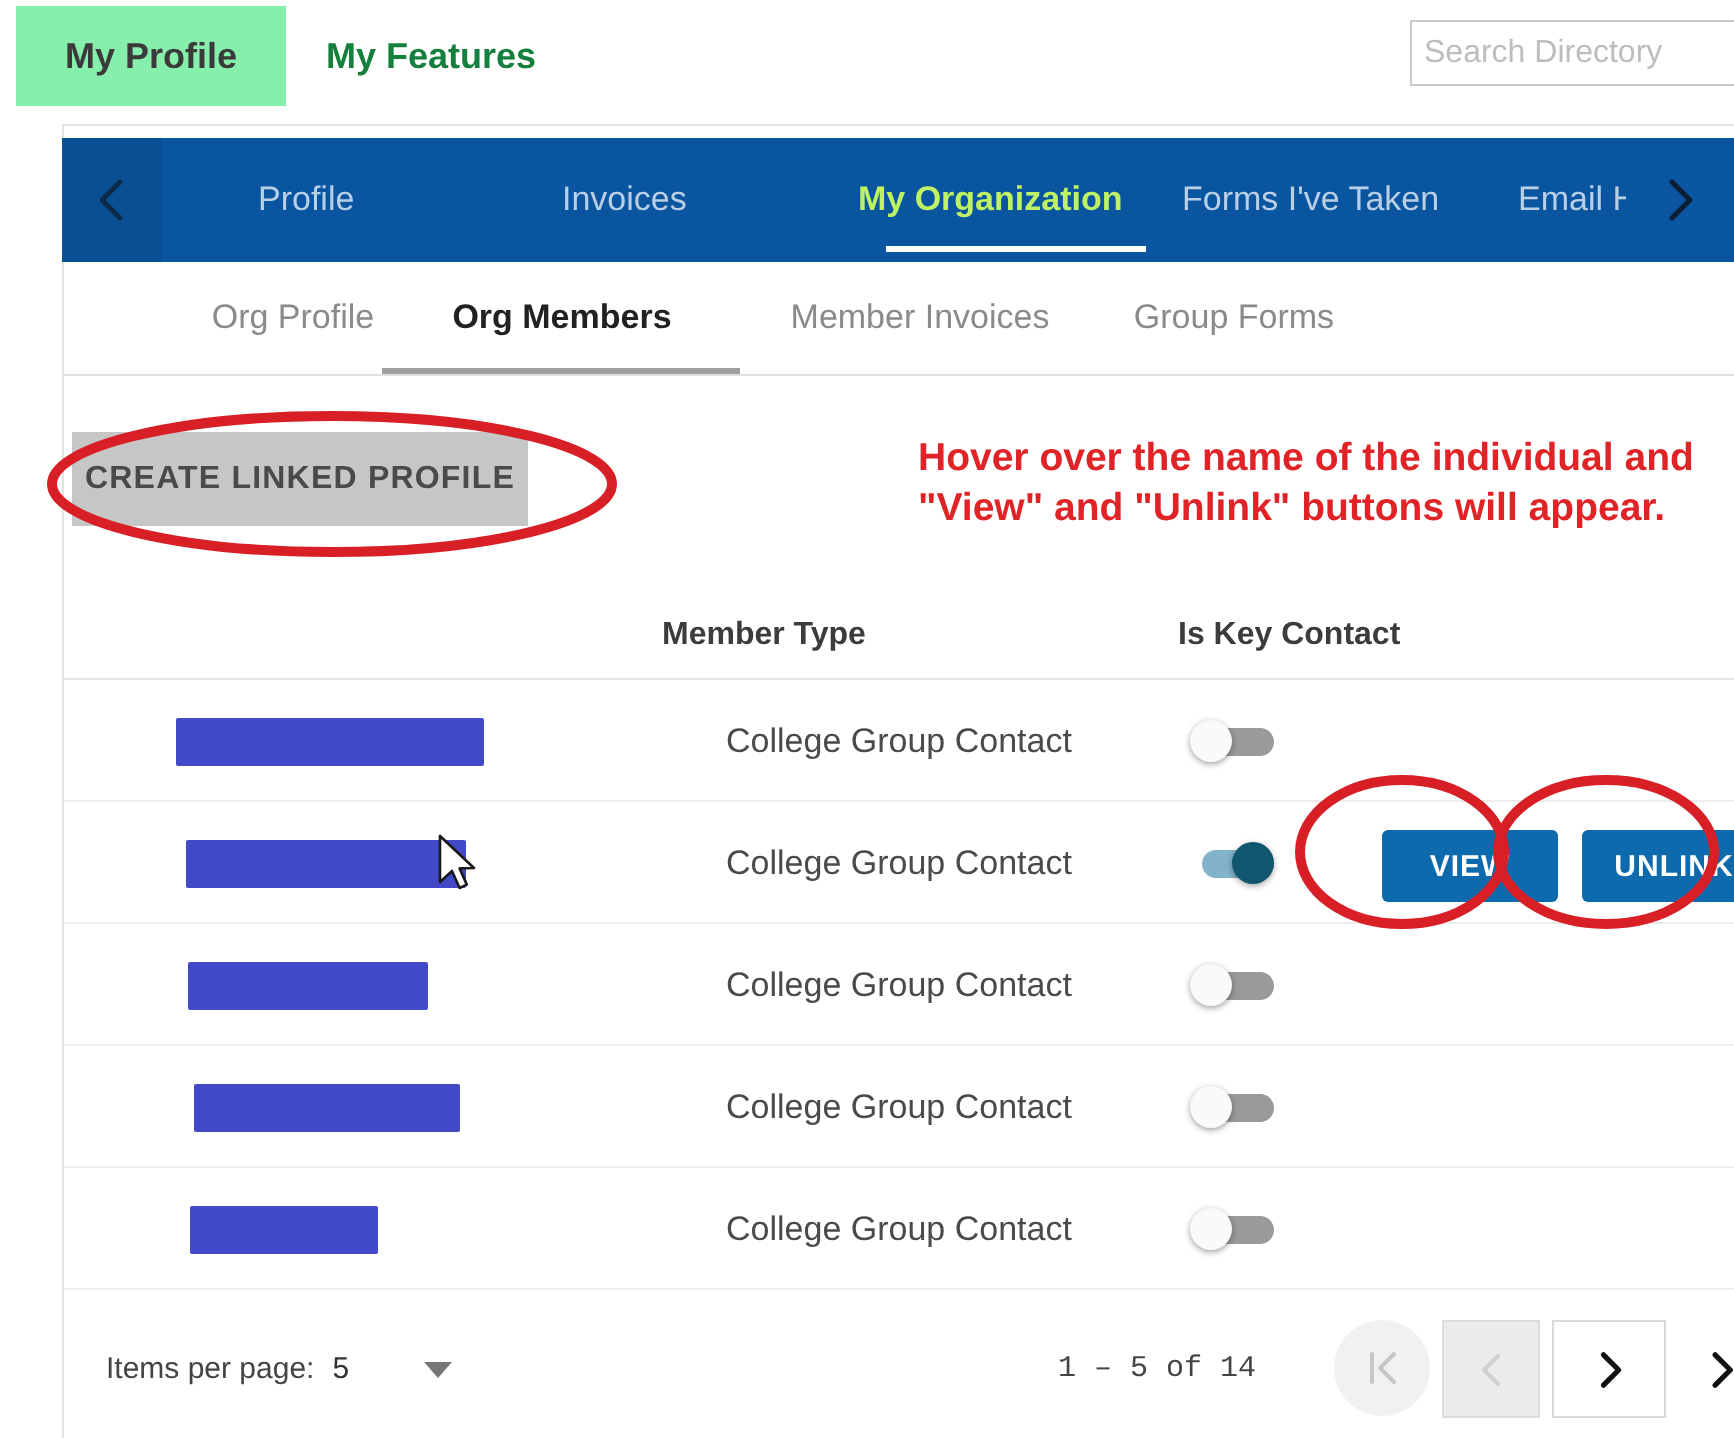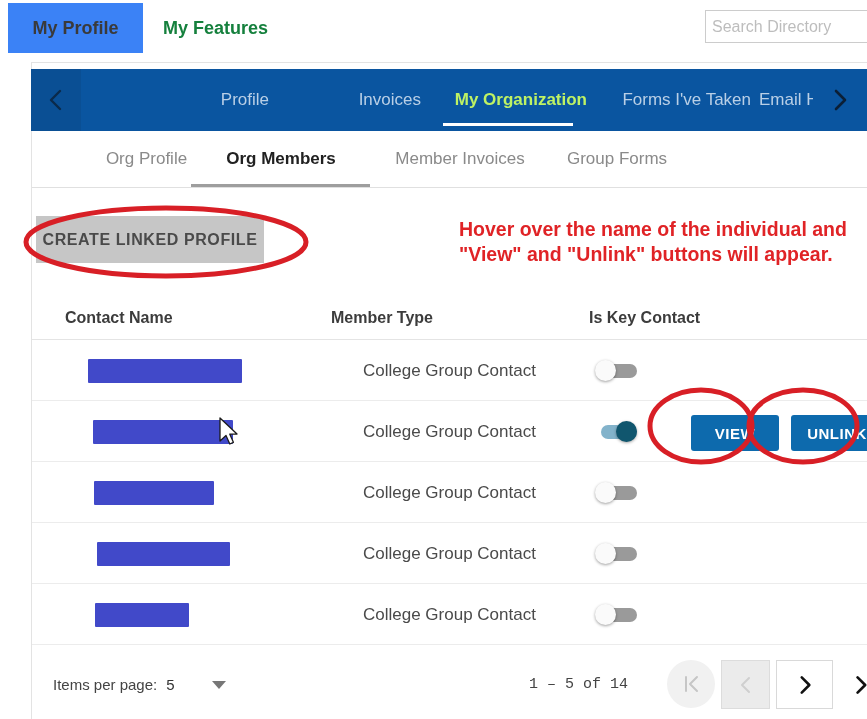--- a/index.html
+++ b/index.html
@@ -8,21 +8,21 @@
     background: #ffffff;
     font-family: "Liberation Sans", sans-serif;
     overflow: hidden;
   }
   #root { position: relative; width: 867px; height: 719px; background:#fff; }
 
   
   .topbar { position:absolute; left:0; top:0; width:867px; height:52px; background:#fff; }
   .tab-myprofile {
     position:absolute; left:8px; top:3px; width:135px; height:50px;
-    background:#3b82f6; display:flex; align-items:center; justify-content:center;
+    background:#86efac; display:flex; align-items:center; justify-content:center;
     font-size:18px; color:#3a3a3a; font-weight:600;
   }
   .tab-myfeatures {
     position:absolute; left:163px; top:3px; height:50px;
     display:flex; align-items:center;
     font-size:18px; color:#15803d; font-weight:600;
   }
   .search-box {
     position:absolute; left:705px; top:10px; width:176px; height:33px;
     border:1px solid #ccc; background:#fff;
@@ -45,21 +45,21 @@
   }
   .nav-arrow {
     width:50px; flex:0 0 50px; background:#0a4f94;
     display:flex; align-items:center; justify-content:center;
     color:#0b2340; cursor:pointer;
   }
   .nav-arrow.right { background:#0a55a0; width:54px; flex:0 0 54px; }
   .nav-items { flex:1 1 auto; position:relative; display:flex; align-items:center; overflow:hidden; }
   .nav-item {
     position:absolute; top:0; height:62px; display:flex; align-items:center;
-    justify-content:flex-end; font-size:17px; color:#b9cfe6; white-space:nowrap;
+    justify-content:flex-start; font-size:17px; color:#b9cfe6; white-space:nowrap;
     cursor:pointer;
   }
   .nav-item.active { color:#bef264; font-weight:700; }
   .nav-underline {
     position:absolute; bottom:5px; height:3px; background:#ffffff;
   }
 
   
   .subtabs {
     position:absolute; left:32px; top:131px; width:835px; height:57px;
@@ -231,21 +231,20 @@
     <span>CREATE LINKED PROFILE</span>
   </button>
 
   <div class="note">
     <div>Hover over the name of the individual and</div>
     <div>"View" and "Unlink" buttons will appear.</div>
   </div>
 
   <div class="table">
     <div class="thead">
-      <div class="th c1">Contact Name</div>
       <div class="th c2">Member Type</div>
       <div class="th c3">Is Key Contact</div>
     </div>
 
     <div class="row">
       <div class="cell-name">
         <div class="redact" style="width:154px;margin-left:23px"></div>
       </div>
       <div class="cell-type">College Group Contact</div>
       <div class="cell-toggle">

